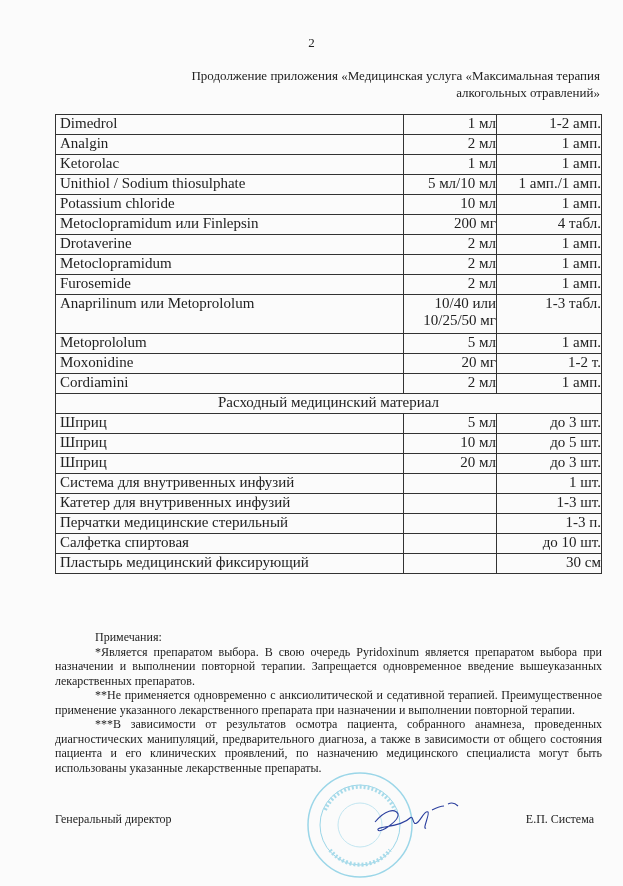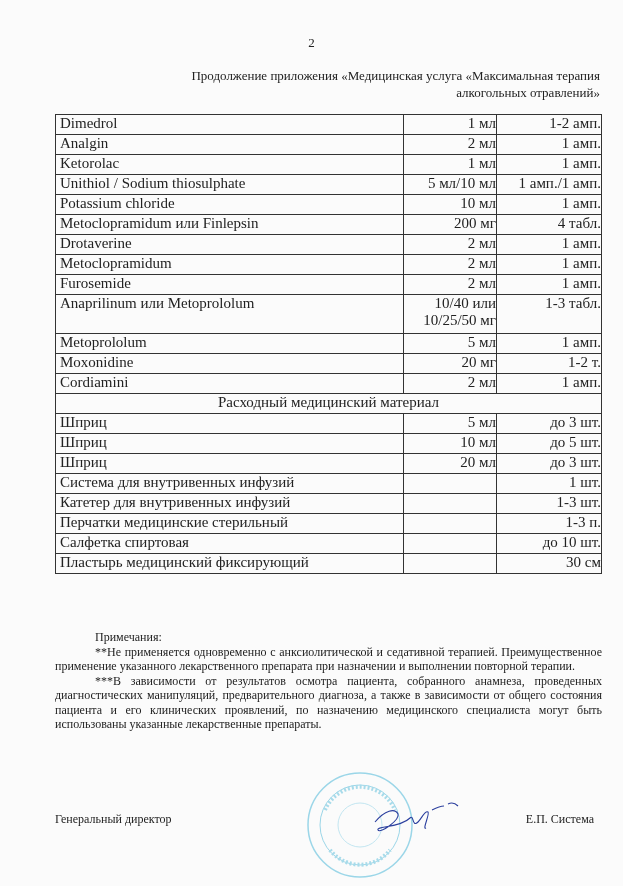--- a/index.html
+++ b/index.html
@@ -137,20 +137,21 @@
       <tr>
         <td class="name">Пластырь медицинский фиксирующий</td>
         <td class="dose"></td>
         <td class="qty">30 см</td>
       </tr>
     </tbody>
 </table>
 
 <div class="notes">
   <p class="heading">Примечания:</p>
+  <p>*Является препаратом выбора. В свою очередь Pyridoxinum является препаратом выбора при назначении и выполнении повторной терапии. Запрещается одновременное введение вышеуказанных лекарственных препаратов.</p>
   <p>**Не применяется одновременно с анксиолитической и седативной терапией. Преимущественное применение указанного лекарственного препарата при назначении и выполнении повторной терапии.</p>
   <p>***В зависимости от результатов осмотра пациента, собранного анамнеза, проведенных диагностических манипуляций, предварительного диагноза, а также в зависимости от общего состояния пациента и его клинических проявлений, по назначению медицинского специалиста могут быть использованы указанные лекарственные препараты.</p>
 </div>
 
 <svg class="stamp" viewBox="0 0 110 110">
   <circle cx="55" cy="55" r="52" fill="none" stroke="#9bd6e8" stroke-width="1.5"></circle>
   <circle cx="55" cy="55" r="40" fill="none" stroke="#9bd6e8" stroke-width="1"></circle>
   <circle cx="55" cy="55" r="22" fill="none" stroke="#b4e0ee" stroke-width="0.8"></circle>
   <path d="M20 40 A38 38 0 0 1 90 40" fill="none" stroke="#a8dbea" stroke-width="4" stroke-dasharray="2 2"></path>
   <path d="M25 80 A38 38 0 0 0 85 80" fill="none" stroke="#a8dbea" stroke-width="4" stroke-dasharray="2 2"></path>

